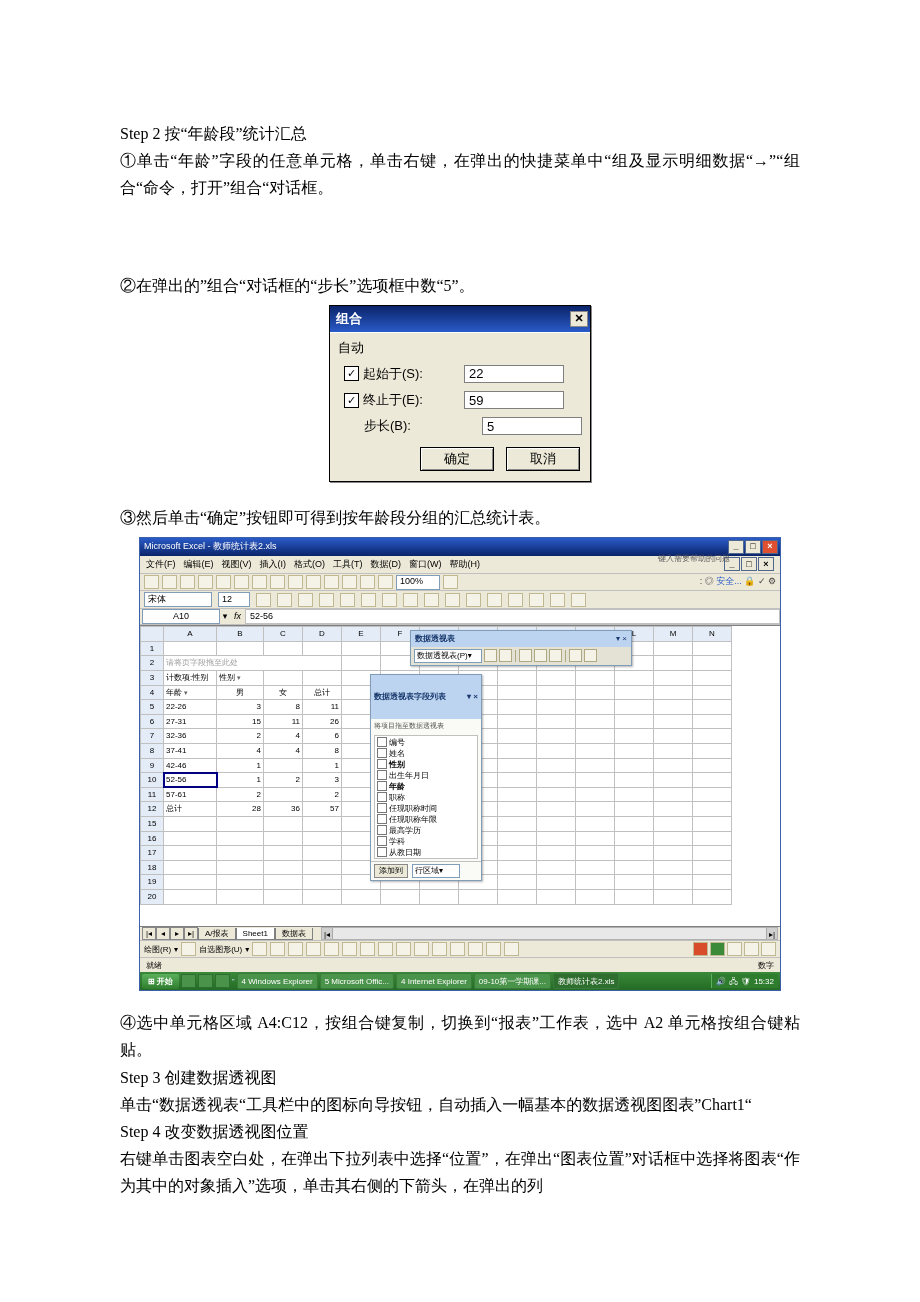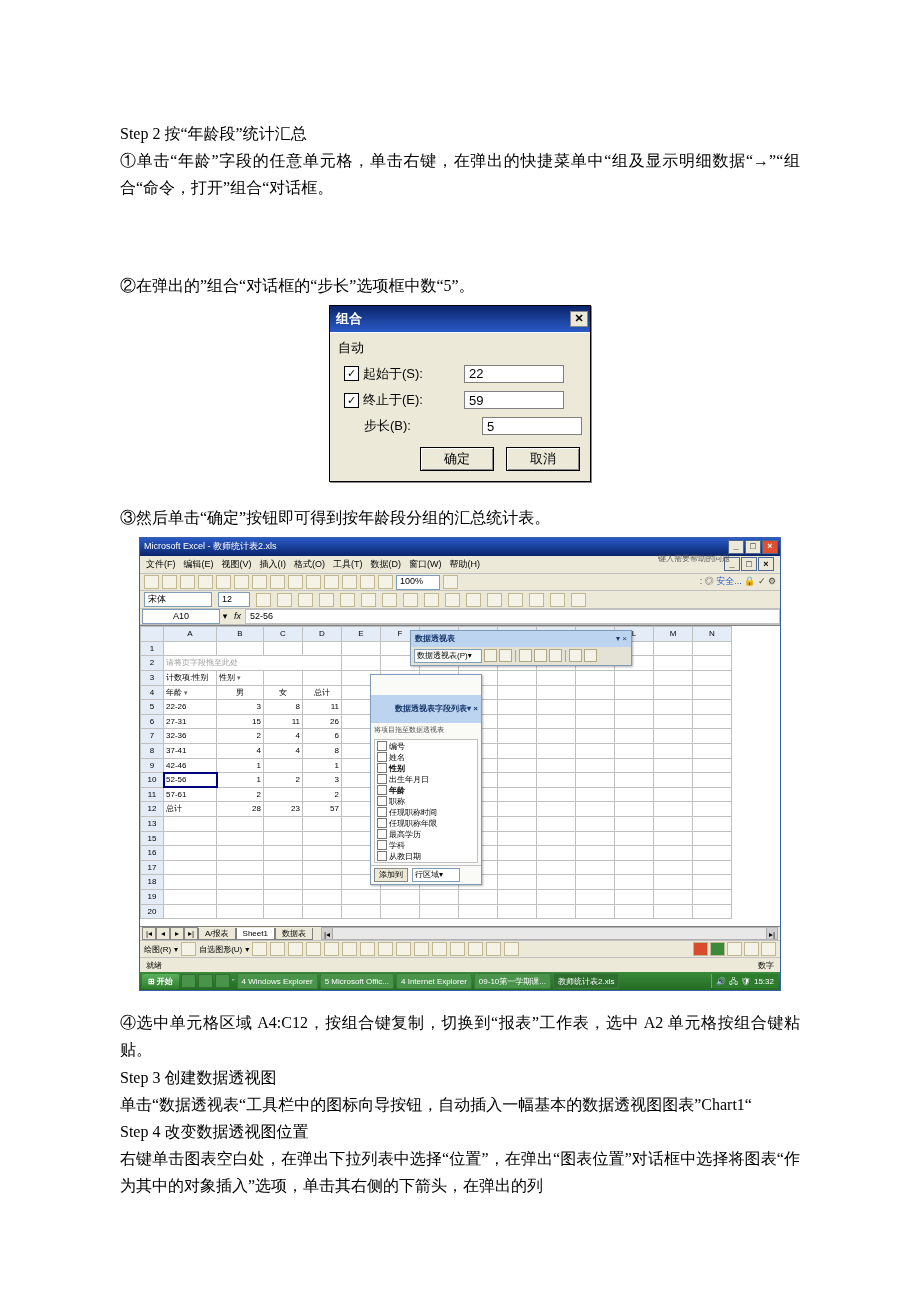--- a/index.html
+++ b/index.html
@@ -340,26 +340,25 @@
   .float-fields {
     position: absolute;
     width: 110px;
     background: #fafaf6;
     border: 1px solid #7f9db9;
     font-size: 8px;
     box-shadow: 1px 1px 2px rgba(0,0,0,0.3);
   }
   .float-fields .ff-title {
     background: #bcd4f0;
-    padding: 7px 3px;
-    display: flex;
-    justify-content: flex-end;
+    padding: 15px 3px;
+    display: flex;
+    justify-content: space-between;
     font-weight: bold;
     color: #1a3a6e;
-    margin-top: 20px;
   }
   .float-fields .ff-sub {
     font-size: 7px;
     padding: 1px 3px;
     color: #555;
   }
   .float-fields .ff-list {
     border: 1px solid #c0c0c0;
     margin: 2px 3px;
     background: #fff;
@@ -834,39 +833,22 @@
               <td></td>
               <td></td>
               <td></td>
               <td></td>
               <td></td>
             </tr>
             <tr>
               <th class="rowh">12</th>
               <td class="left">总计</td>
               <td>28</td>
-              <td>23</td>
+              <td>36</td>
               <td>57</td>
-              <td></td>
-              <td></td>
-              <td></td>
-              <td></td>
-              <td></td>
-              <td></td>
-              <td></td>
-              <td></td>
-              <td></td>
-              <td></td>
-            </tr>
-            <tr>
-              <th class="rowh">13</th>
-              <td></td>
-              <td></td>
-              <td></td>
-              <td></td>
               <td></td>
               <td></td>
               <td></td>
               <td></td>
               <td></td>
               <td></td>
               <td></td>
               <td></td>
               <td></td>
               <td></td>

